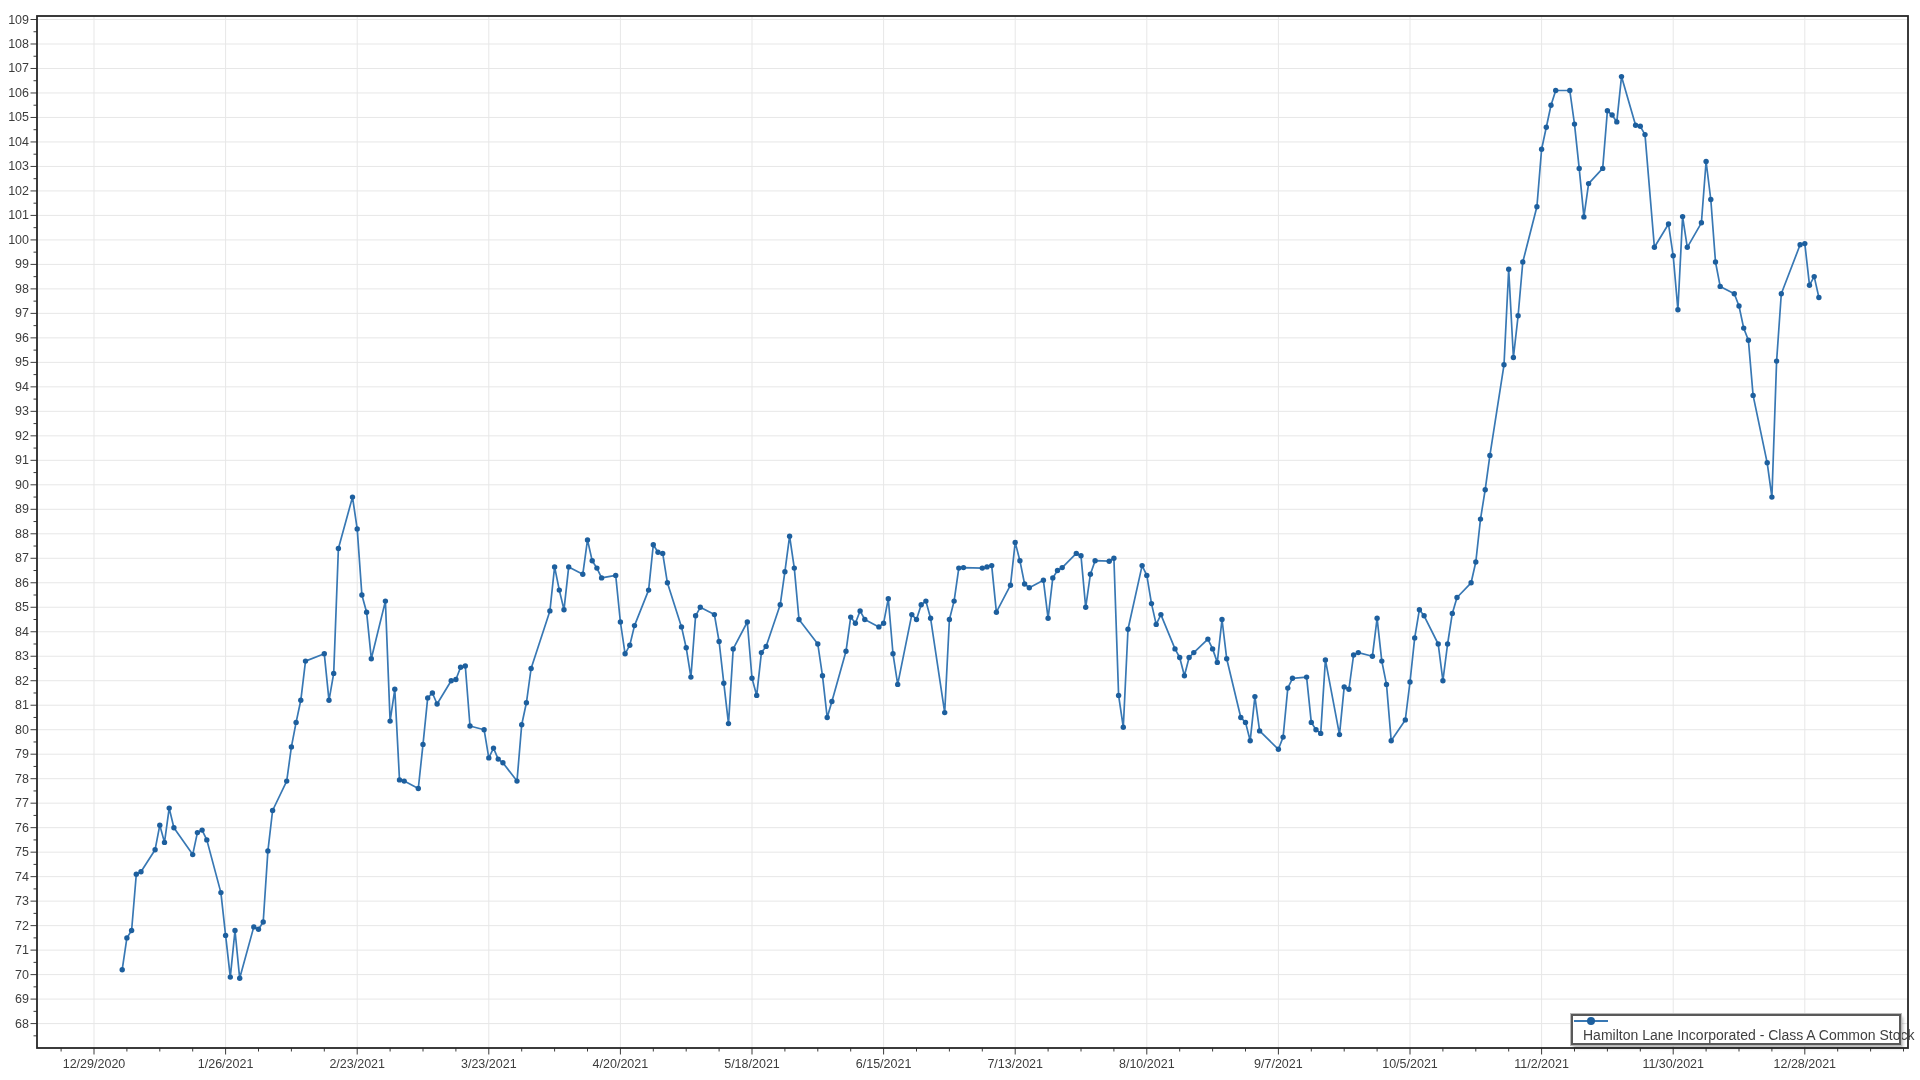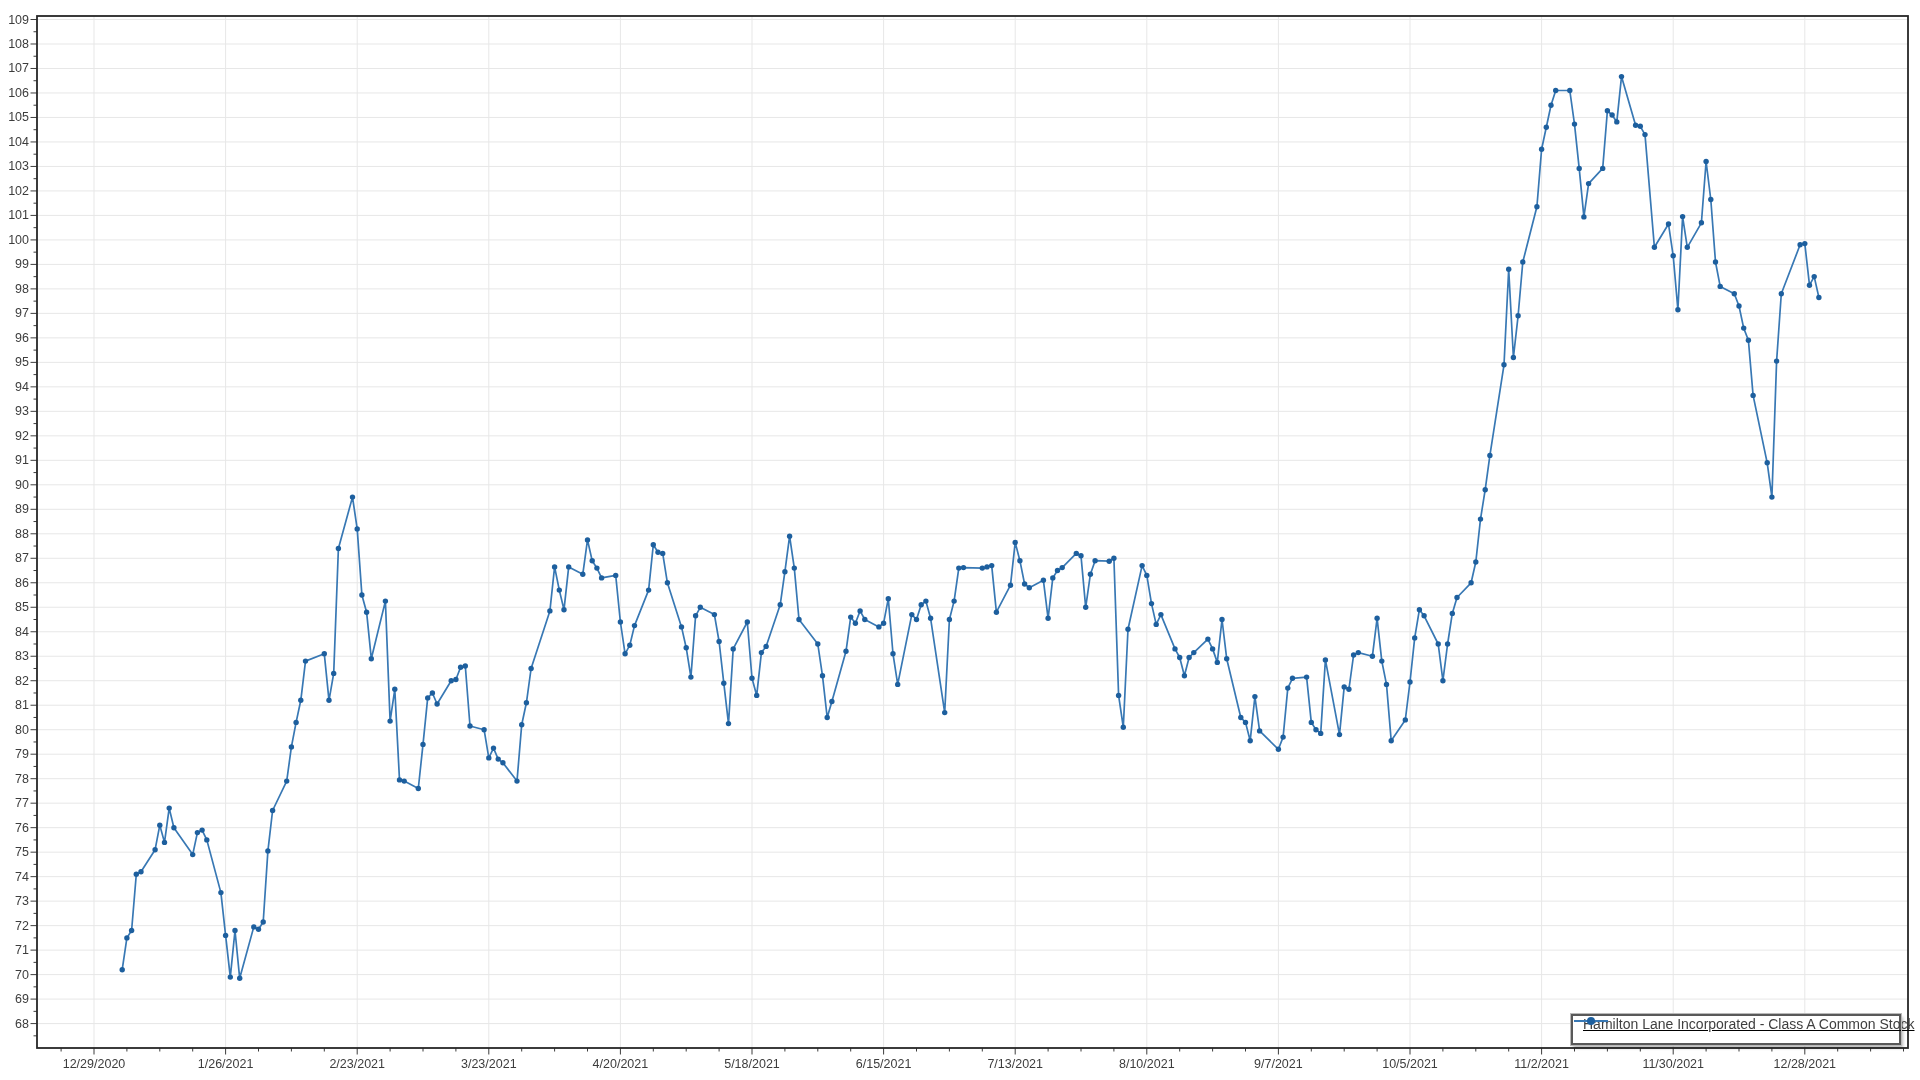--- a/index.html
+++ b/index.html
@@ -4,21 +4,21 @@
 <style>
   html,body{margin:0;padding:0;background:#fff;}
   body{font-family:"Liberation Sans","DejaVu Sans",sans-serif;}
   .chart-root{position:relative;width:1920px;height:1080px;background:#ffffff;overflow:hidden;}
   .chart-root svg{position:absolute;left:0;top:0;}
   .axis-label{font-size:12.5px;fill:#3d3d3d;}
   .legend-box{
     position:absolute;left:1571px;top:1014px;width:330px;height:31px;
     box-sizing:border-box;background:#ffffff;border:2px solid #595959;
     outline:1px solid #b9b9b9;box-shadow:2px 3px 3px rgba(0,0,0,.28);
-    display:flex;align-items:flex-start;gap:9px;padding:0 11px 0 10px;text-decoration:underline;
+    display:flex;align-items:flex-end;gap:9px;padding:0 11px 0 10px;
   }
   .legend-label{font-size:14px;color:#3f3f3f;white-space:nowrap;}
   .legend-marker{flex:0 0 auto;display:block;}
 </style>
 </head>
 <body>
 
 <div class="chart-root">
   <svg id="plot" width="1920" height="1080">
       <g>

